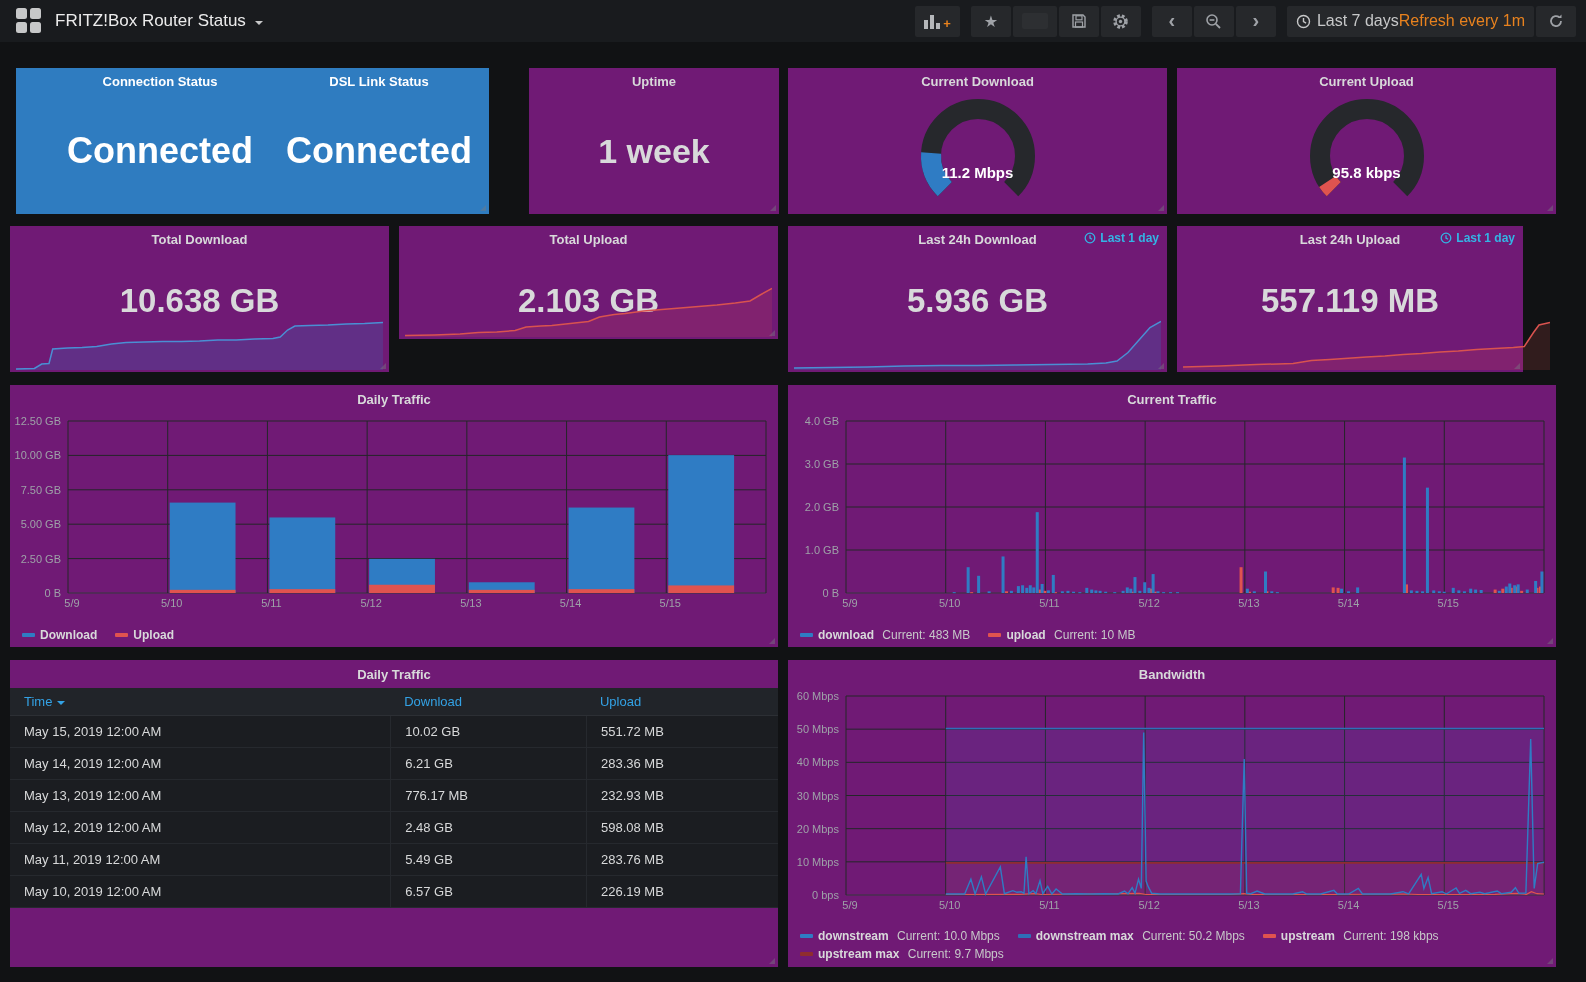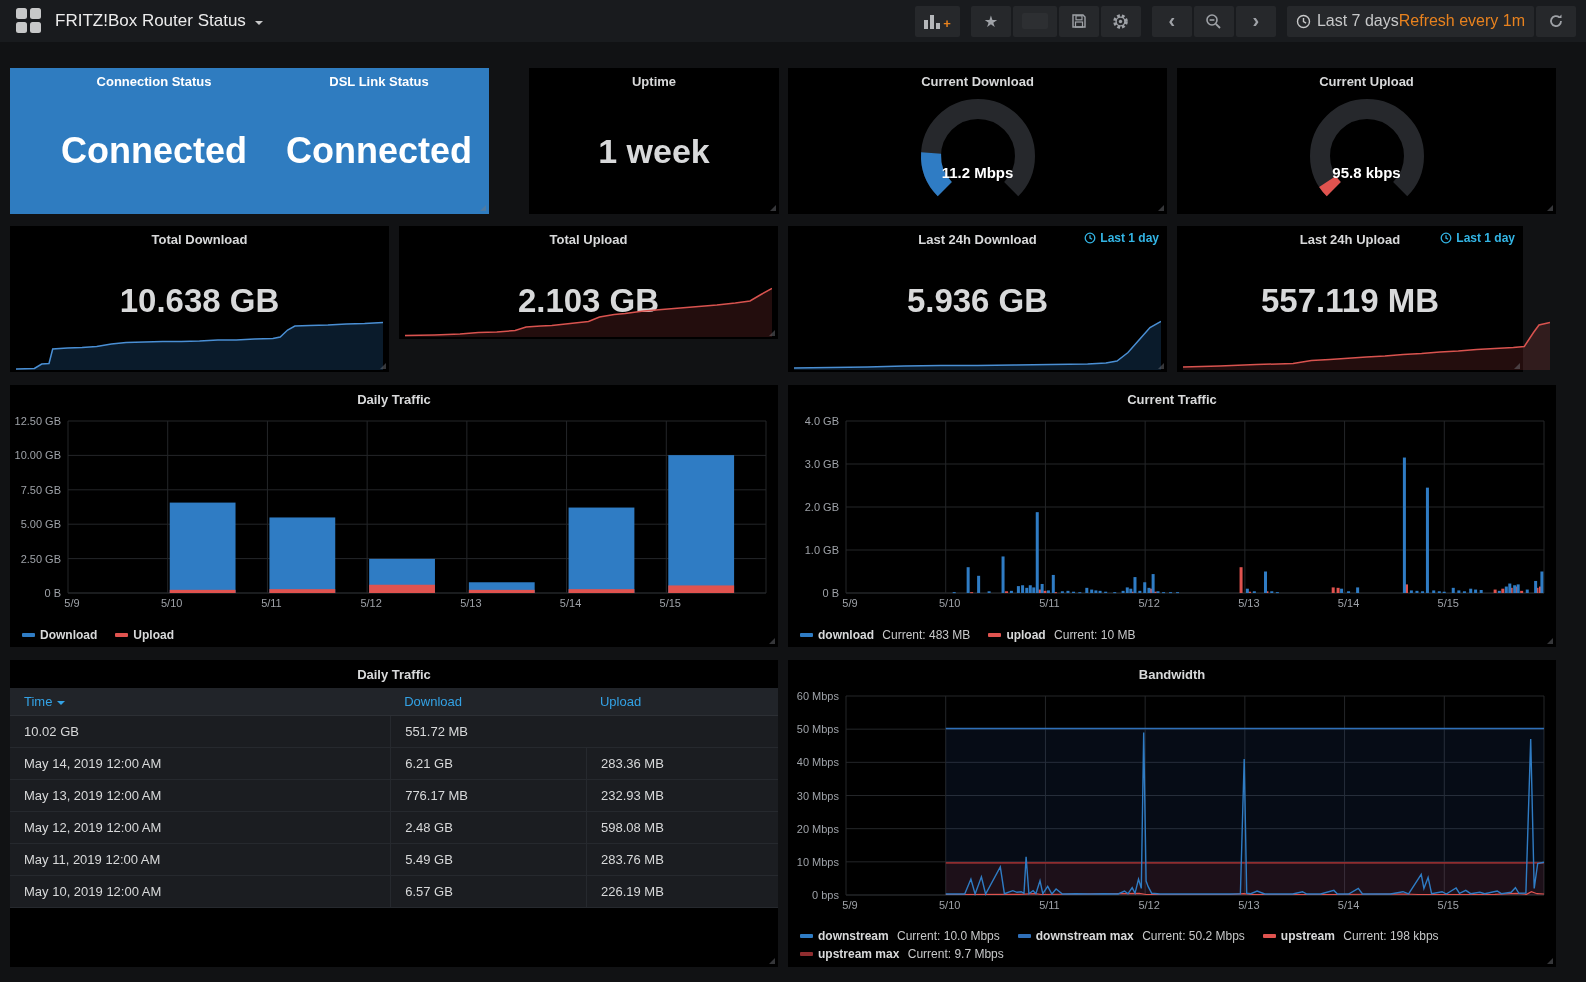--- a/index.html
+++ b/index.html
@@ -22,21 +22,21 @@
   .star-glyph{font-size:16px;color:#9fa2a7}
   .chev{font-size:20px;line-height:1;color:#9fa2a7;font-weight:bold;padding-bottom:3px}
   .share-blank{width:26px;height:16px;background:#2d2f32;border-radius:2px}
   .addpanel{display:flex;align-items:flex-end;height:16px;position:relative}
   .addpanel i{display:block;width:4px;background:#b5b7ba;margin-right:2px}
   .addpanel .plus{color:#e8821e;font-weight:bold;font-size:13px;line-height:10px;margin-left:1px}
   .timebtn{font-size:16px;color:#c7c8c9;font-weight:normal;white-space:nowrap}
   .timebtn .orange{color:#e8821e;}
   .timebtn svg{margin-right:6px}
   
-  .panel{position:absolute;background:#000000;box-sizing:border-box}
+  .panel{position:absolute;background:#701a75;box-sizing:border-box}
   .panel-h{height:26px;display:flex;align-items:center;justify-content:center;font-size:13px;
            font-weight:bold;color:#d8d9da;position:relative;cursor:pointer}
   .panel.blue{background:#2f7cc0}
   .panel.blue .panel-h{color:#fff}
   .bigval{position:absolute;left:0;right:0;text-align:center;font-weight:bold;color:#d8d9da}
   .panel.blue .bigval{color:#fff}
   .corner{position:absolute;right:3px;bottom:3px;width:0;height:0;border-bottom:6px solid #777b80;
           border-left:6px solid transparent;opacity:.45;cursor:nwse-resize}
   .badge{position:absolute;right:8px;top:5px;font-size:12px;font-weight:bold;color:#33b5e5;
          display:flex;align-items:center;gap:4px}
@@ -134,21 +134,21 @@
       <div class="nbtn">
         <svg width="16" height="16" viewBox="0 0 16 16">
           <path d="M13 8 a5 5 0 1 1 -1.7 -3.7" fill="none" stroke="#9fa2a7" stroke-width="1.8"></path>
           <path d="M13.5 1.5 v3.5 h-3.5 z" fill="#9fa2a7"></path>
         </svg>
       </div>
     </div>
   </div>
 </div>
 
-<div class="panel blue" style="left:10px;top:68px;width:288px;height:146px">
+<div class="panel blue" style="left:16px;top:68px;width:288px;height:146px">
   <div class="panel-h">Connection Status</div>
   <div class="bigval" style="top:62px;font-size:36px">Connected</div>
   <div class="corner"></div>
 </div>
 
 <div class="panel blue" style="left:269px;top:68px;width:220px;height:146px">
   <div class="panel-h">DSL Link Status</div>
   <div class="bigval" style="top:62px;font-size:36px">Connected</div>
   <div class="corner"></div>
 </div>
@@ -427,20 +427,21 @@
 
 <div class="panel" style="left:10px;top:660px;width:768px;height:307px">
   <div class="panel-h" style="height:28px">Daily Traffic</div>
   <div class="gtable" id="gtable">
       <div class="trow thead">
         <div>Time<span class="sortcaret"></span></div>
         <div>Download</div>
         <div>Upload</div>
       </div>
       <div class="trow">
+        <div>May 15, 2019 12:00 AM</div>
         <div>10.02 GB</div>
         <div>551.72 MB</div>
       </div>
       <div class="trow">
         <div>May 14, 2019 12:00 AM</div>
         <div>6.21 GB</div>
         <div>283.36 MB</div>
       </div>
       <div class="trow">
         <div>May 13, 2019 12:00 AM</div>

